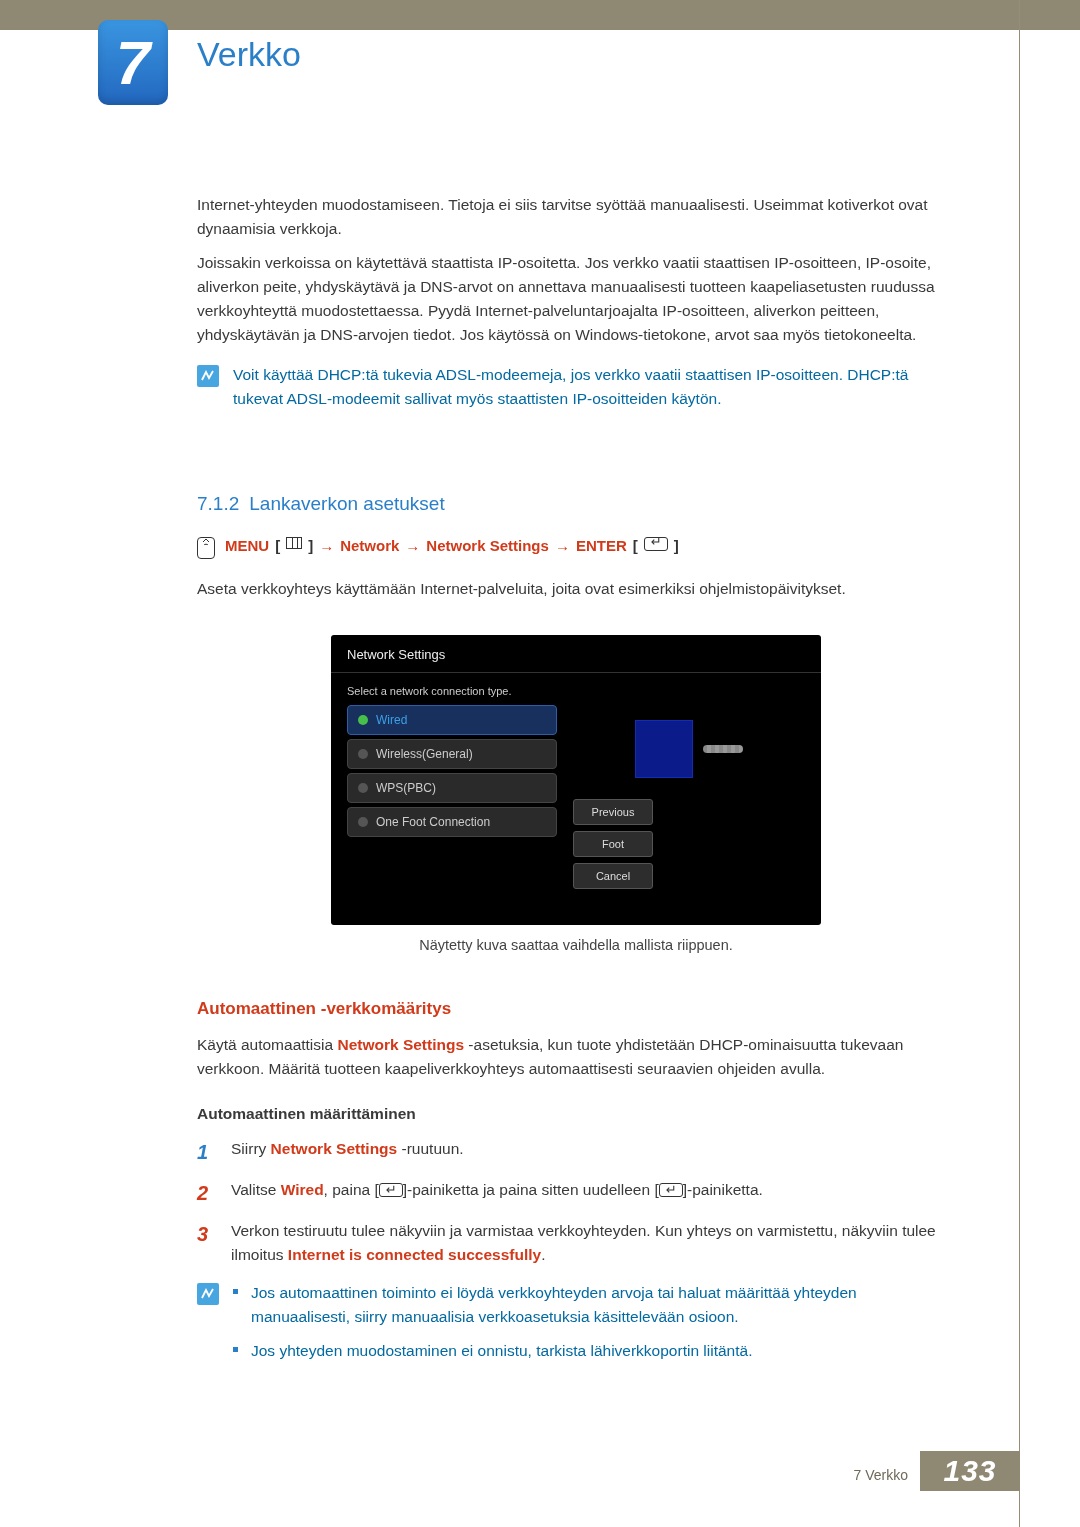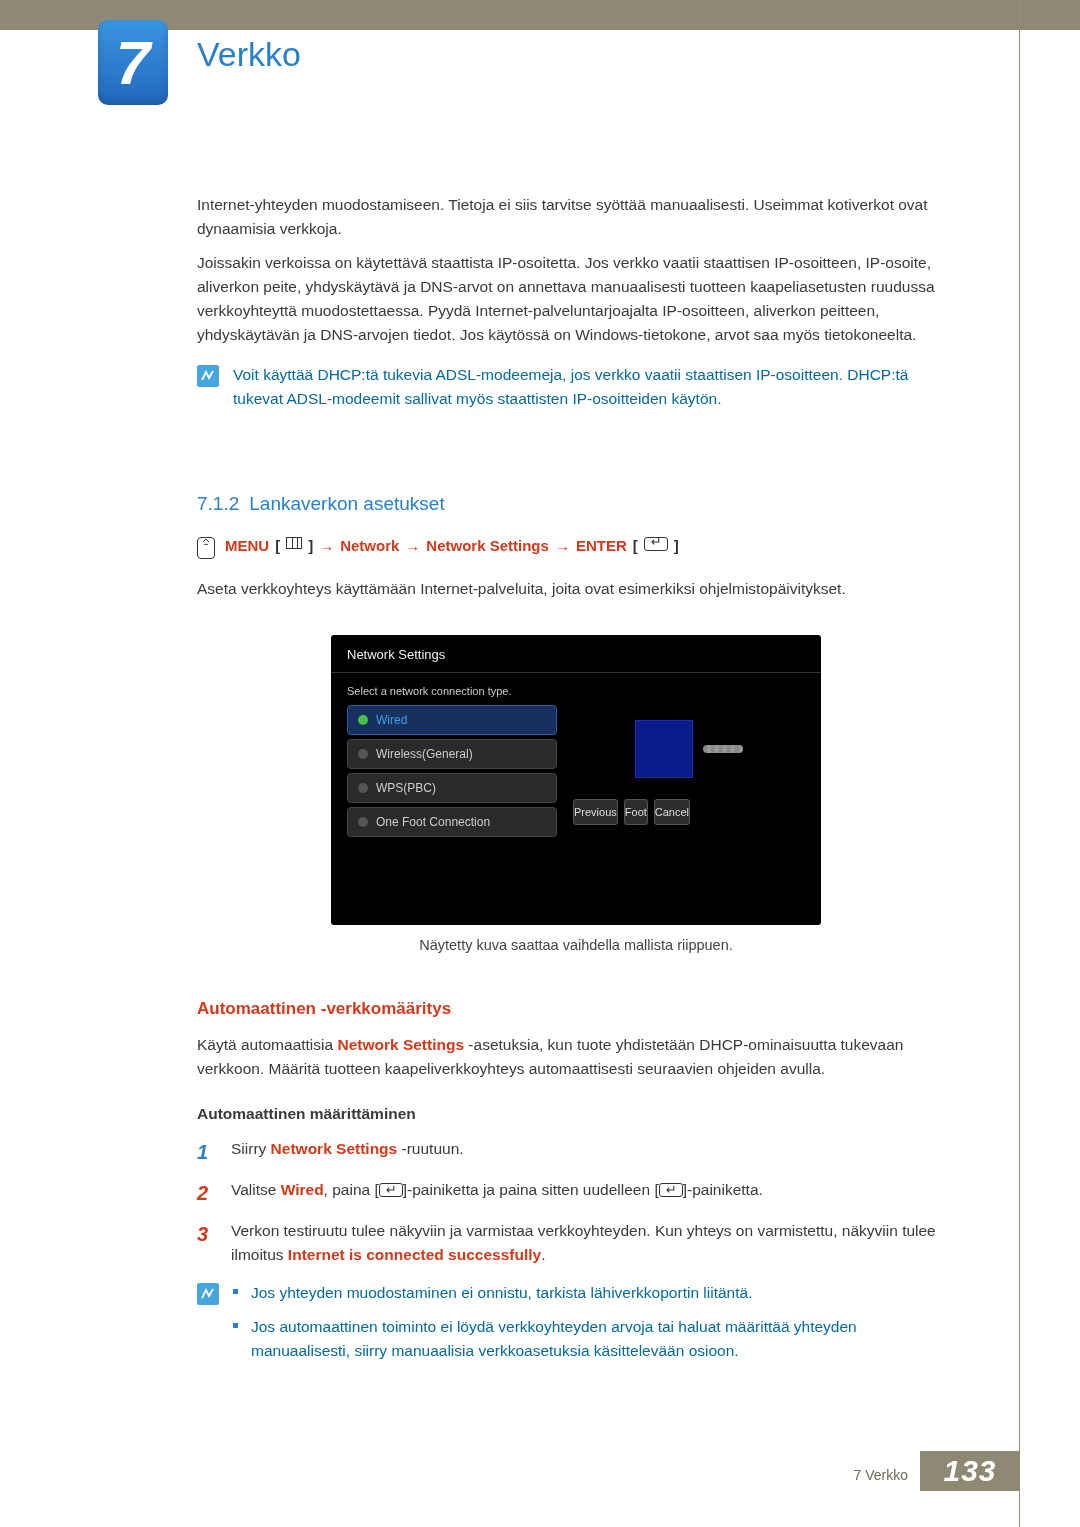--- a/index.html
+++ b/index.html
@@ -57,21 +57,21 @@
   .ns-item { background: #2a2a2a; border: 1px solid #444; border-radius: 4px; padding: 7px 10px; display: flex; align-items: center; gap: 8px; font-size: 12px; color: #ccc; }
   .ns-item.selected { background: #17305d; border-color: #2d5fa8; color: #3ca0e6; }
   .ns-dot { width: 10px; height: 10px; border-radius: 50%; background: #555; flex-shrink: 0; }
   .ns-item.selected .ns-dot { background: #46c04a; }
   .ns-right { flex: 1; display: flex; flex-direction: column; }
   .ns-diagram { height: 80px; position: relative; display:flex; align-items:center; justify-content:center; gap:10px; margin: 4px 0 10px; }
   .ns-box { width: 58px; height: 58px; background: #0c1b8a; border: 1px solid #142bb3; }
   .ns-cable { width: 40px; height: 8px; background: repeating-linear-gradient(90deg,#888 0 4px,#999 4px 8px); border-radius: 4px; }
   .ns-lowrow { display: flex; gap: 12px; align-items: flex-start; }
   .ns-help { font-size: 10px; color: #bbb; line-height: 1.35; width: 140px; }
-  .ns-btns { display: flex; flex-direction: row; gap: 6px; width: 80px; }
+  .ns-btns { display: flex; flex-direction: column; gap: 6px; width: 80px; }
   .ns-btn { background: #2d2d2d; border: 1px solid #555; border-radius: 3px; padding: 6px 0; text-align: center; font-size: 11px; color: #ddd; }
 
   .ns-caption { width: 490px; margin: 12px auto 0; text-align: center; font-size: 14.5px; color: #444; }
 
   .h4 { font-size: 17px; color: #d13a1a; font-weight: bold; margin-top: 46px; margin-bottom: 14px; }
   .h5 { font-size: 15.5px; font-weight: bold; color: #3a3a3a; margin-top: 24px; margin-bottom: 14px; }
 
   .step-row { display: flex; gap: 12px; margin-bottom: 10px; line-height: 1.55; }
   .step-num { font-style: italic; font-size: 20px; font-weight: bold; width: 22px; flex-shrink: 0; }
   .step-num.c1 { color: #2a7fc9; }
@@ -208,22 +208,22 @@
     </div>
 
     <div class="note-row" style="margin-top:14px;">
       <div class="note-icon">
         <svg width="16" height="16" viewBox="0 0 16 16">
             <path d="M2 12 L6 4 L9 10 L13 3" stroke="#fff" stroke-width="1.8" fill="none"></path>
           </svg>
       </div>
       <div class="note-text">
         <ul class="bullets">
+          <li>Jos automaattinen toiminto ei löydä verkkoyhteyden arvoja tai haluat määrittää yhteyden manuaalisesti, siirry manuaalisia verkkoasetuksia käsittelevään osioon.</li>
           <li>Jos yhteyden muodostaminen ei onnistu, tarkista lähiverkkoportin liitäntä.</li>
-          <li>Jos automaattinen toiminto ei löydä verkkoyhteyden arvoja tai haluat määrittää yhteyden manuaalisesti, siirry manuaalisia verkkoasetuksia käsittelevään osioon.</li>
         </ul>
       </div>
     </div>
 
   </div>
 
   <div class="footer-label">7 Verkko</div>
   <div class="footer-bar">133</div>
 </div>
 

